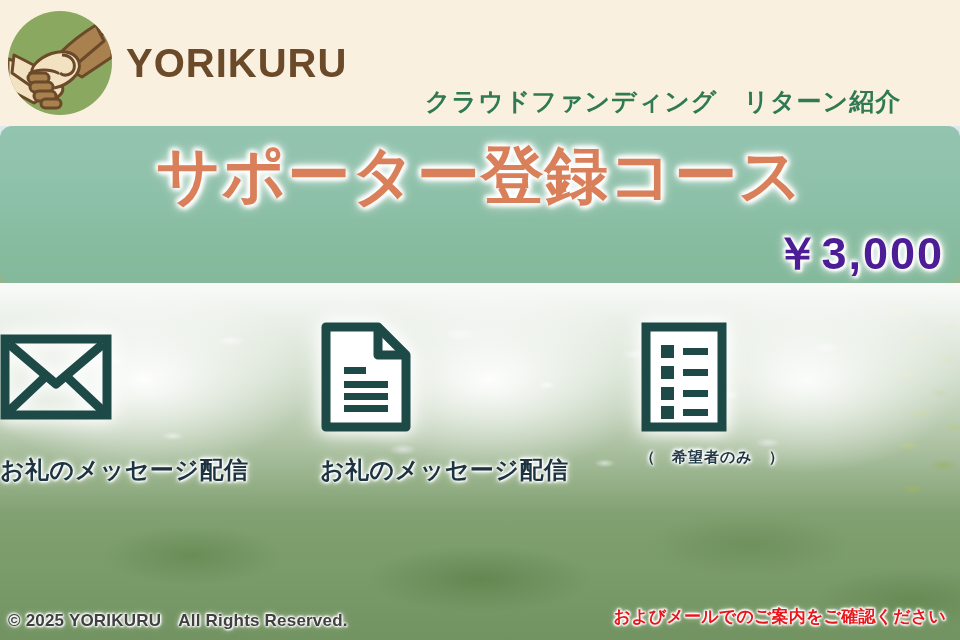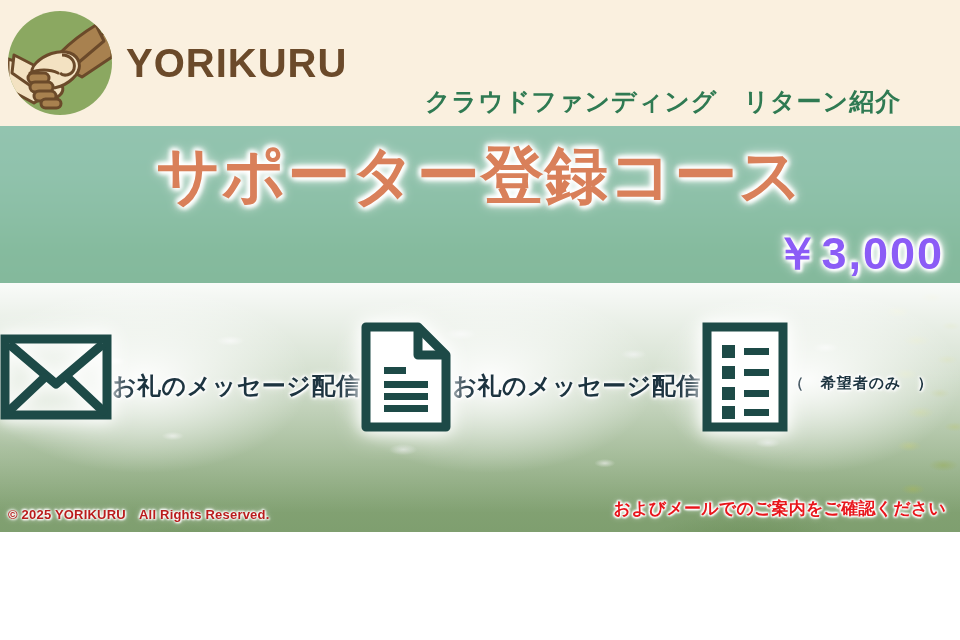--- a/index.html
+++ b/index.html
@@ -7,21 +7,21 @@
     padding: 0;
     background: #ffffff;
   }
   body {
     font-family: "Liberation Sans", "DejaVu Sans", sans-serif;
   }
 
   .banner {
     position: relative;
     width: 960px;
-    height: 532px;
+    height: 640px;
     overflow: hidden;
     background: #ffffff;
   }
 
   
   .photo-layer {
     position: absolute;
     left: 0;
     top: 0;
     width: 960px;
@@ -129,20 +129,21 @@
     white-space: nowrap;
     margin-top: 38px;
   }
 
   
   .title-band {
     position: absolute;
     left: 0; top: 126px;
     width: 960px; height: 157px;
     background: rgba(128,186,160,0.80);
+    border-radius: 12px;
   }
   .course-title {
     position: absolute;
     left: 0; right: 0;
     top: 18px;
     text-align: center;
     font-size: 63px;
     font-weight: 700;
     color: #d9805a;
     letter-spacing: 1px;
@@ -150,39 +151,39 @@
     text-shadow:
       0 0 6px #fff, 0 0 6px #fff, 0 0 10px #fff,
       0 0 14px #fff, 2px 2px 4px #fff, -2px -2px 4px #fff;
   }
   .course-price {
     position: absolute;
     right: 16px;
     top: 98px;
     font-size: 45px;
     font-weight: 700;
-    color: #8b5cf6;
+    color: #4c1d95;
     letter-spacing: 2px;
     text-shadow:
       0 0 5px #fff, 0 0 5px #fff, 0 0 9px #fff,
       0 0 13px #fff, 2px 2px 3px #fff, -2px -2px 3px #fff;
   }
 
   
   .benefits {
     position: absolute;
     left: 0; top: 318px;
     width: 960px;
     display: flex;
   }
   .benefit {
     flex: 1 1 0;
     display: flex;
-    flex-direction: row;
-    align-items: center;
+    flex-direction: column;
+    align-items: flex-start;
   }
   .benefit-icon {
     height: 118px;
     display: flex;
     align-items: center;
     justify-content: center;
     filter: drop-shadow(0 0 7px rgba(255,255,255,.95))
             drop-shadow(0 0 12px rgba(255,255,255,.8));
   }
   .benefit-label {
@@ -221,23 +222,23 @@
     letter-spacing: .2px;
     text-shadow:
       0 0 3px #fff, 0 0 3px #fff, 0 0 6px #fff,
       1px 1px 2px #fff, -1px -1px 2px #fff,
       1px -1px 2px #fff, -1px 1px 2px #fff;
   }
   .copyright {
     position: absolute;
     left: 8px;
     bottom: 8px;
-    font-size: 13px;
-    font-weight: 700;
-    color: #b91c1c;
+    font-size: 17px;
+    font-weight: 700;
+    color: #404040;
     letter-spacing: .2px;
     white-space: nowrap;
     text-shadow:
       0 0 3px #fff, 0 0 3px #fff, 0 0 6px #fff,
       1px 1px 2px #fff, -1px -1px 2px #fff;
   }
 </style>
 </head>
 <body>
 

